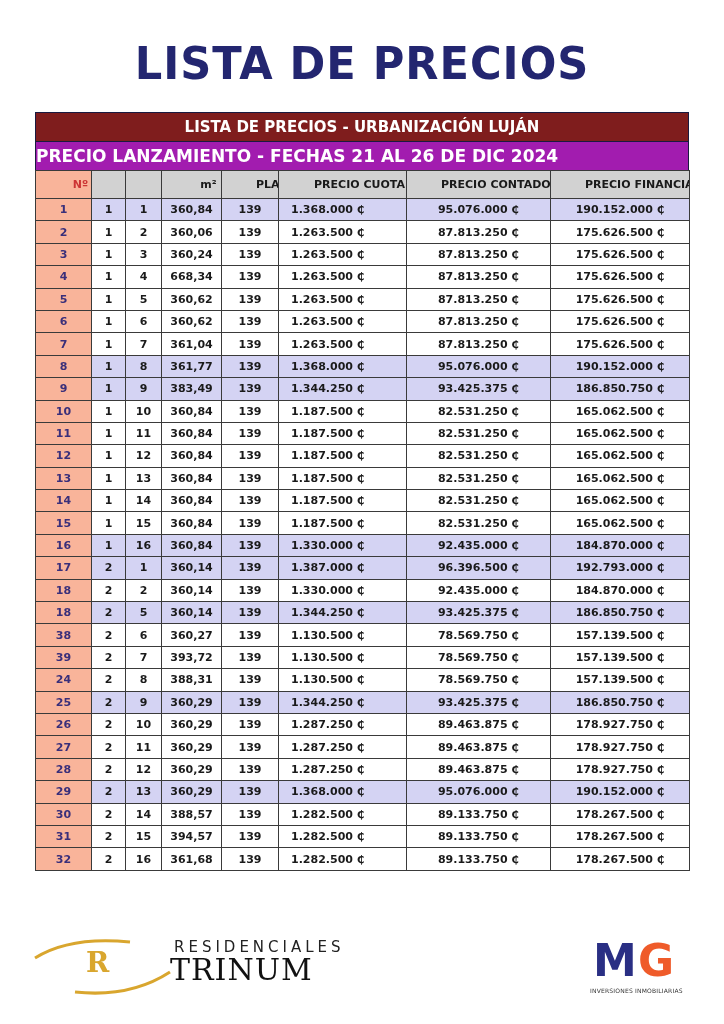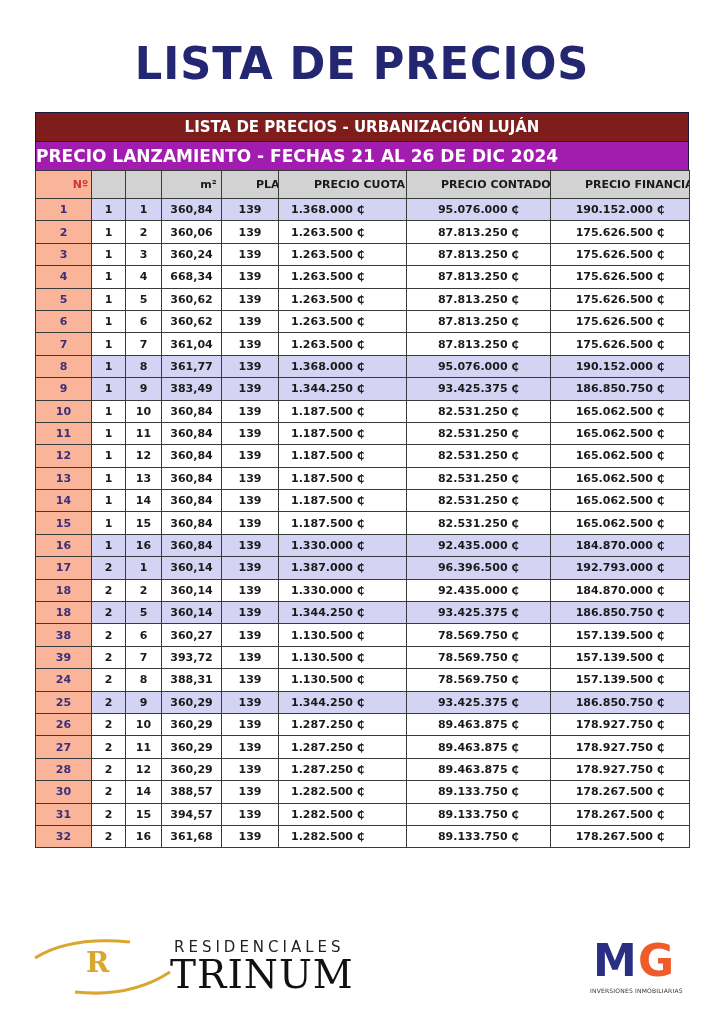--- a/index.html
+++ b/index.html
@@ -30,21 +30,21 @@
   tr.hl td:not(.c-n) { background: #d4d3f3; }
   tr td:not(.c-n) { background: #ffffff; }
   tr.hl td.c-n { background: #f9b49a; }
   td.cuota { text-align: right; padding-right: 44px; padding-left: 12px; }
   .col-n { width: 56px; } .col-m { width: 34px; } .col-l { width: 36px; } .col-m2 { width: 60px; }
   .col-plazo { width: 57px; } .col-cuota { width: 128px; } .col-contado { width: 144px; } .col-fin { width: 139px; }
 
   .logo-trinum { position: absolute; left: 30px; top: 930px; width: 320px; height: 70px; }
   .trinum-r { position: absolute; left: 56px; top: 16px; font-family: "DejaVu Serif", serif; font-weight: bold; font-size: 28px; color: #d9a62e; }
   .trinum-sub { position: absolute; left: 144px; top: 8px; font-family: "DejaVu Sans", sans-serif; font-size: 15px; letter-spacing: 4px; color: #222; }
-  .trinum-main { position: absolute; left: 140px; top: 22px; font-family: "DejaVu Serif", serif; font-size: 39px; letter-spacing: 1px; color: #111; text-align: right; }
+  .trinum-main { position: absolute; left: 140px; top: 22px; font-family: "DejaVu Serif", serif; font-size: 30px; letter-spacing: 1px; color: #111; text-align: right; }
   .trinum-swoosh { position: absolute; left: 0; top: 0; }
 
   .logo-mg { position: absolute; left: 590px; top: 935px; width: 110px; height: 70px; }
   .mg-m { position: absolute; left: 3px; top: 0; font-family: "DejaVu Sans", sans-serif; font-weight: bold; font-size: 44px; color: #2a2f84; letter-spacing: -3px; }
   .mg-g { position: absolute; left: 48px; top: 0; font-family: "DejaVu Sans", sans-serif; font-weight: bold; font-size: 44px; color: #ef5b2a; }
   .mg-sub { position: absolute; left: 0; top: 52px; font-size: 6px; color: #333; letter-spacing: 0.2px; white-space: nowrap; }
 </style>
 </head>
 <body>
 
@@ -330,20 +330,30 @@
         <tr>
           <td class="c-n">28</td>
           <td>2</td>
           <td>12</td>
           <td>360,29</td>
           <td>139</td>
           <td class="cuota">1.287.250 ₵</td>
           <td>89.463.875 ₵</td>
           <td>178.927.750 ₵</td>
         </tr>
+        <tr class="hl">
+          <td class="c-n">29</td>
+          <td>2</td>
+          <td>13</td>
+          <td>360,29</td>
+          <td>139</td>
+          <td class="cuota">1.368.000 ₵</td>
+          <td>95.076.000 ₵</td>
+          <td>190.152.000 ₵</td>
+        </tr>
         <tr>
           <td class="c-n">30</td>
           <td>2</td>
           <td>14</td>
           <td>388,57</td>
           <td>139</td>
           <td class="cuota">1.282.500 ₵</td>
           <td>89.133.750 ₵</td>
           <td>178.267.500 ₵</td>
         </tr>

